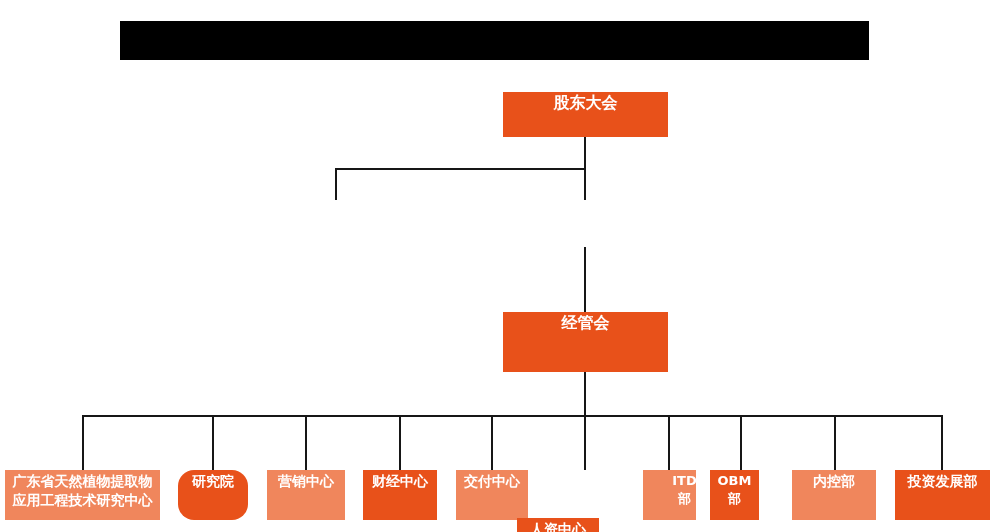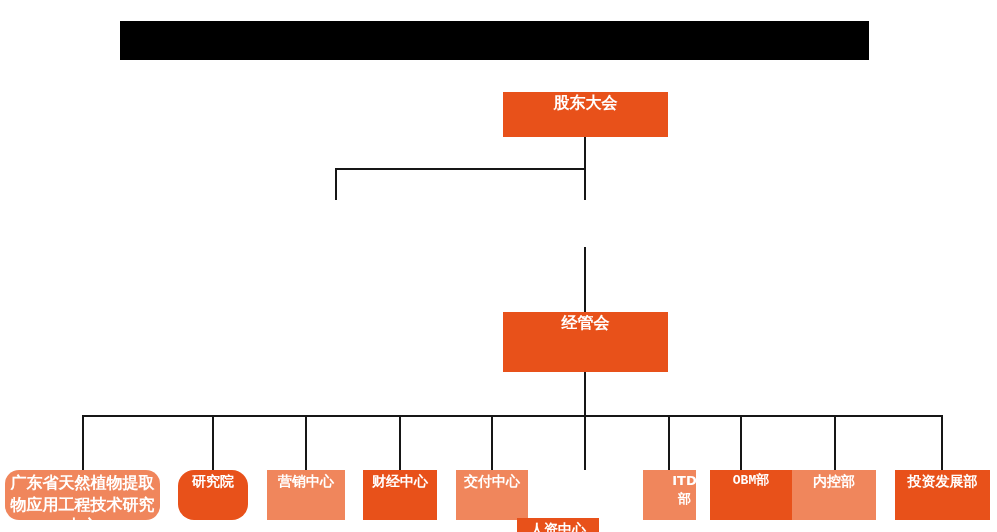--- a/index.html
+++ b/index.html
@@ -35,28 +35,28 @@
   .node.light { background: var(--light-orange, #F0865C); }
 
   
   .pos-shareholders { left: 503px; top:  92px; width: 165px; height: 45px; font-size: 16px; }
   .pos-supervisory  { left: 254px; top: 200px; width: 165px; height: 47px; font-size: 16px; }
   .pos-directors    { left: 503px; top: 200px; width: 165px; height: 47px; font-size: 16px; }
   .pos-management   { left: 503px; top: 312px; width: 165px; height: 60px; font-size: 16px; }
 
   
   .dept { top: 470px; height: 50px; font-size: 14px; padding: 2px; }
-  .pos-d0 { left:   5px; width: 155px; font-size: 16px; border-radius: 14px; }
+  .pos-d0 { left:   5px; width: 155px; font-size: 14px; }
   .pos-d1 { left: 178px; width:  70px; border-radius: 16px; }
   .pos-d2 { left: 267px; width:  78px; }
   .pos-d3 { left: 363px; width:  74px; }
   .pos-d4 { left: 456px; width:  72px; }
   .pos-d5 { left: 517px; width:  82px; margin-top: 48px; }
   .pos-d6 { left: 643px; width:  53px; font-size: 13px; padding-left: 32px; }
-  .pos-d7 { left: 710px; width:  82px; font-size: 13px; font-family: Liberation Mono, monospace; }
+  .pos-d7 { left: 710px; width:  49px; font-size: 13px; }
   .pos-d8 { left: 792px; width:  84px; }
   .pos-d9 { left: 895px; width:  95px; }
 
   
   .line { position: absolute; background: var(--line-color, #161616); }
   .l-v1     { left: 584px; top: 137px; width: 2px;  height: 63px; }   
   .l-h1     { left: 335px; top: 168px; width: 251px; height: 2px; }   
   .l-v2     { left: 335px; top: 168px; width: 2px;  height: 32px; }   
   .l-v3     { left: 584px; top: 247px; width: 2px;  height: 65px; }   
   .l-v4     { left: 584px; top: 357px; width: 2px;  height: 113px; }  

